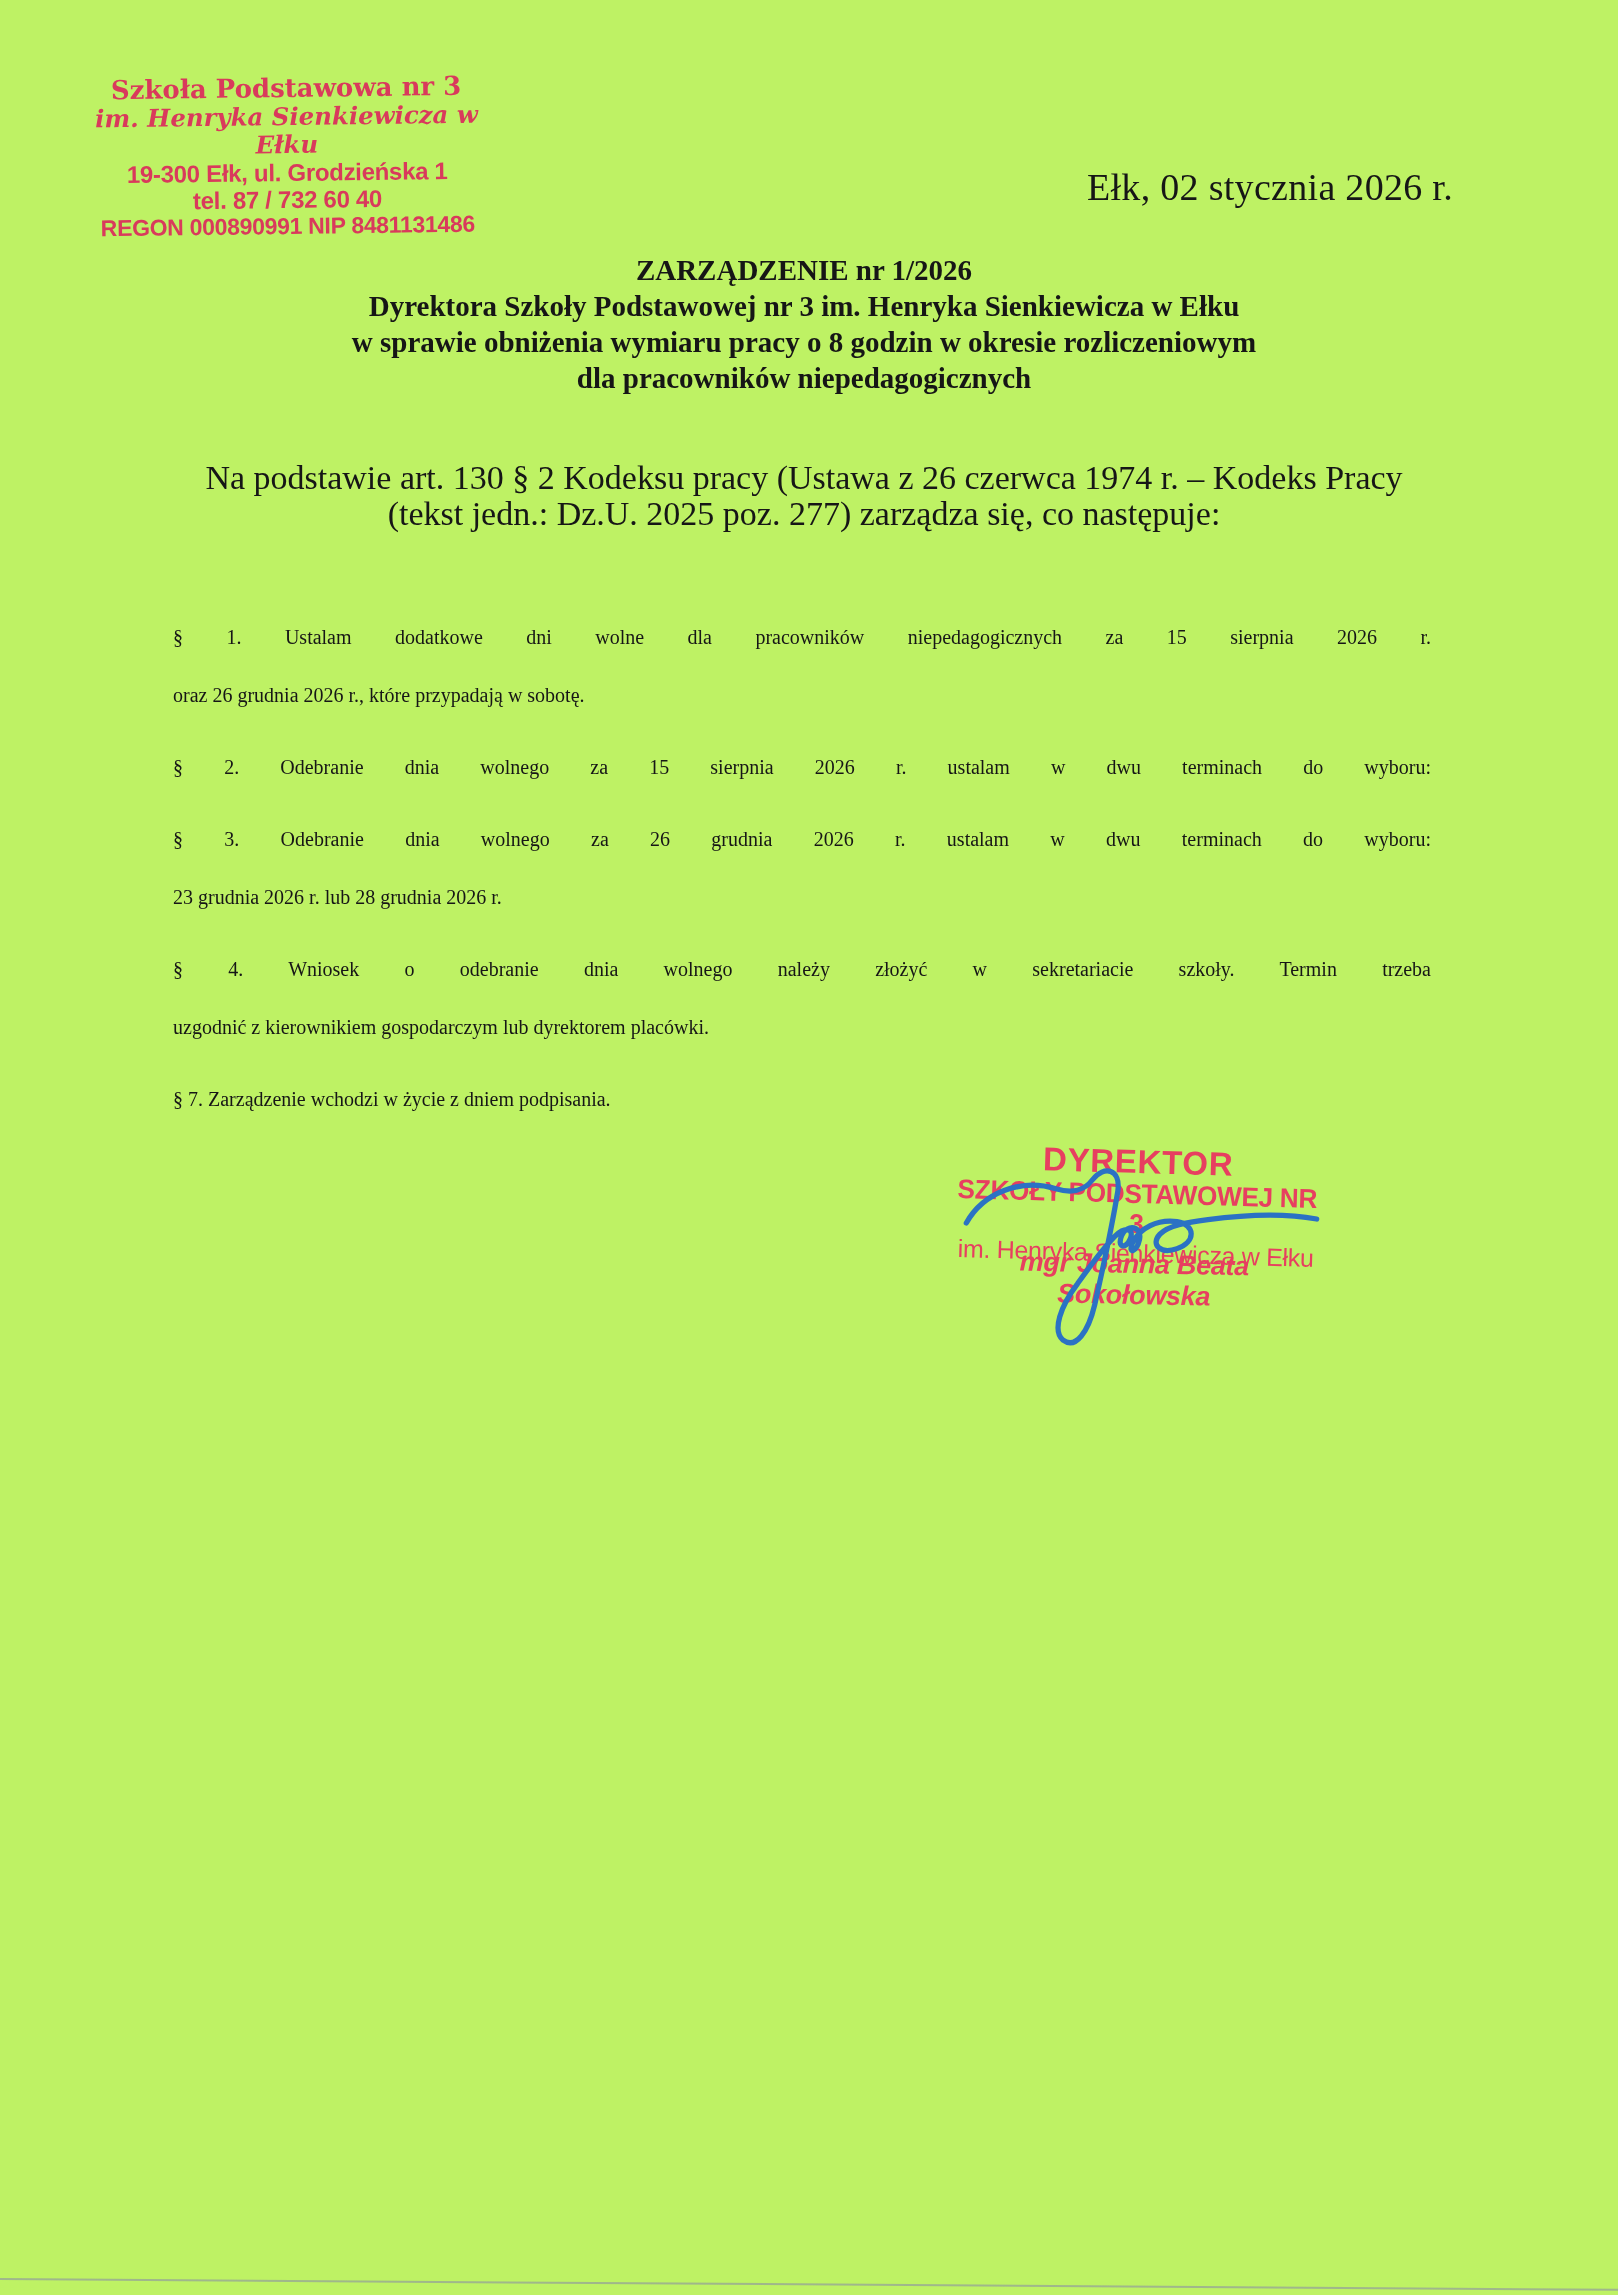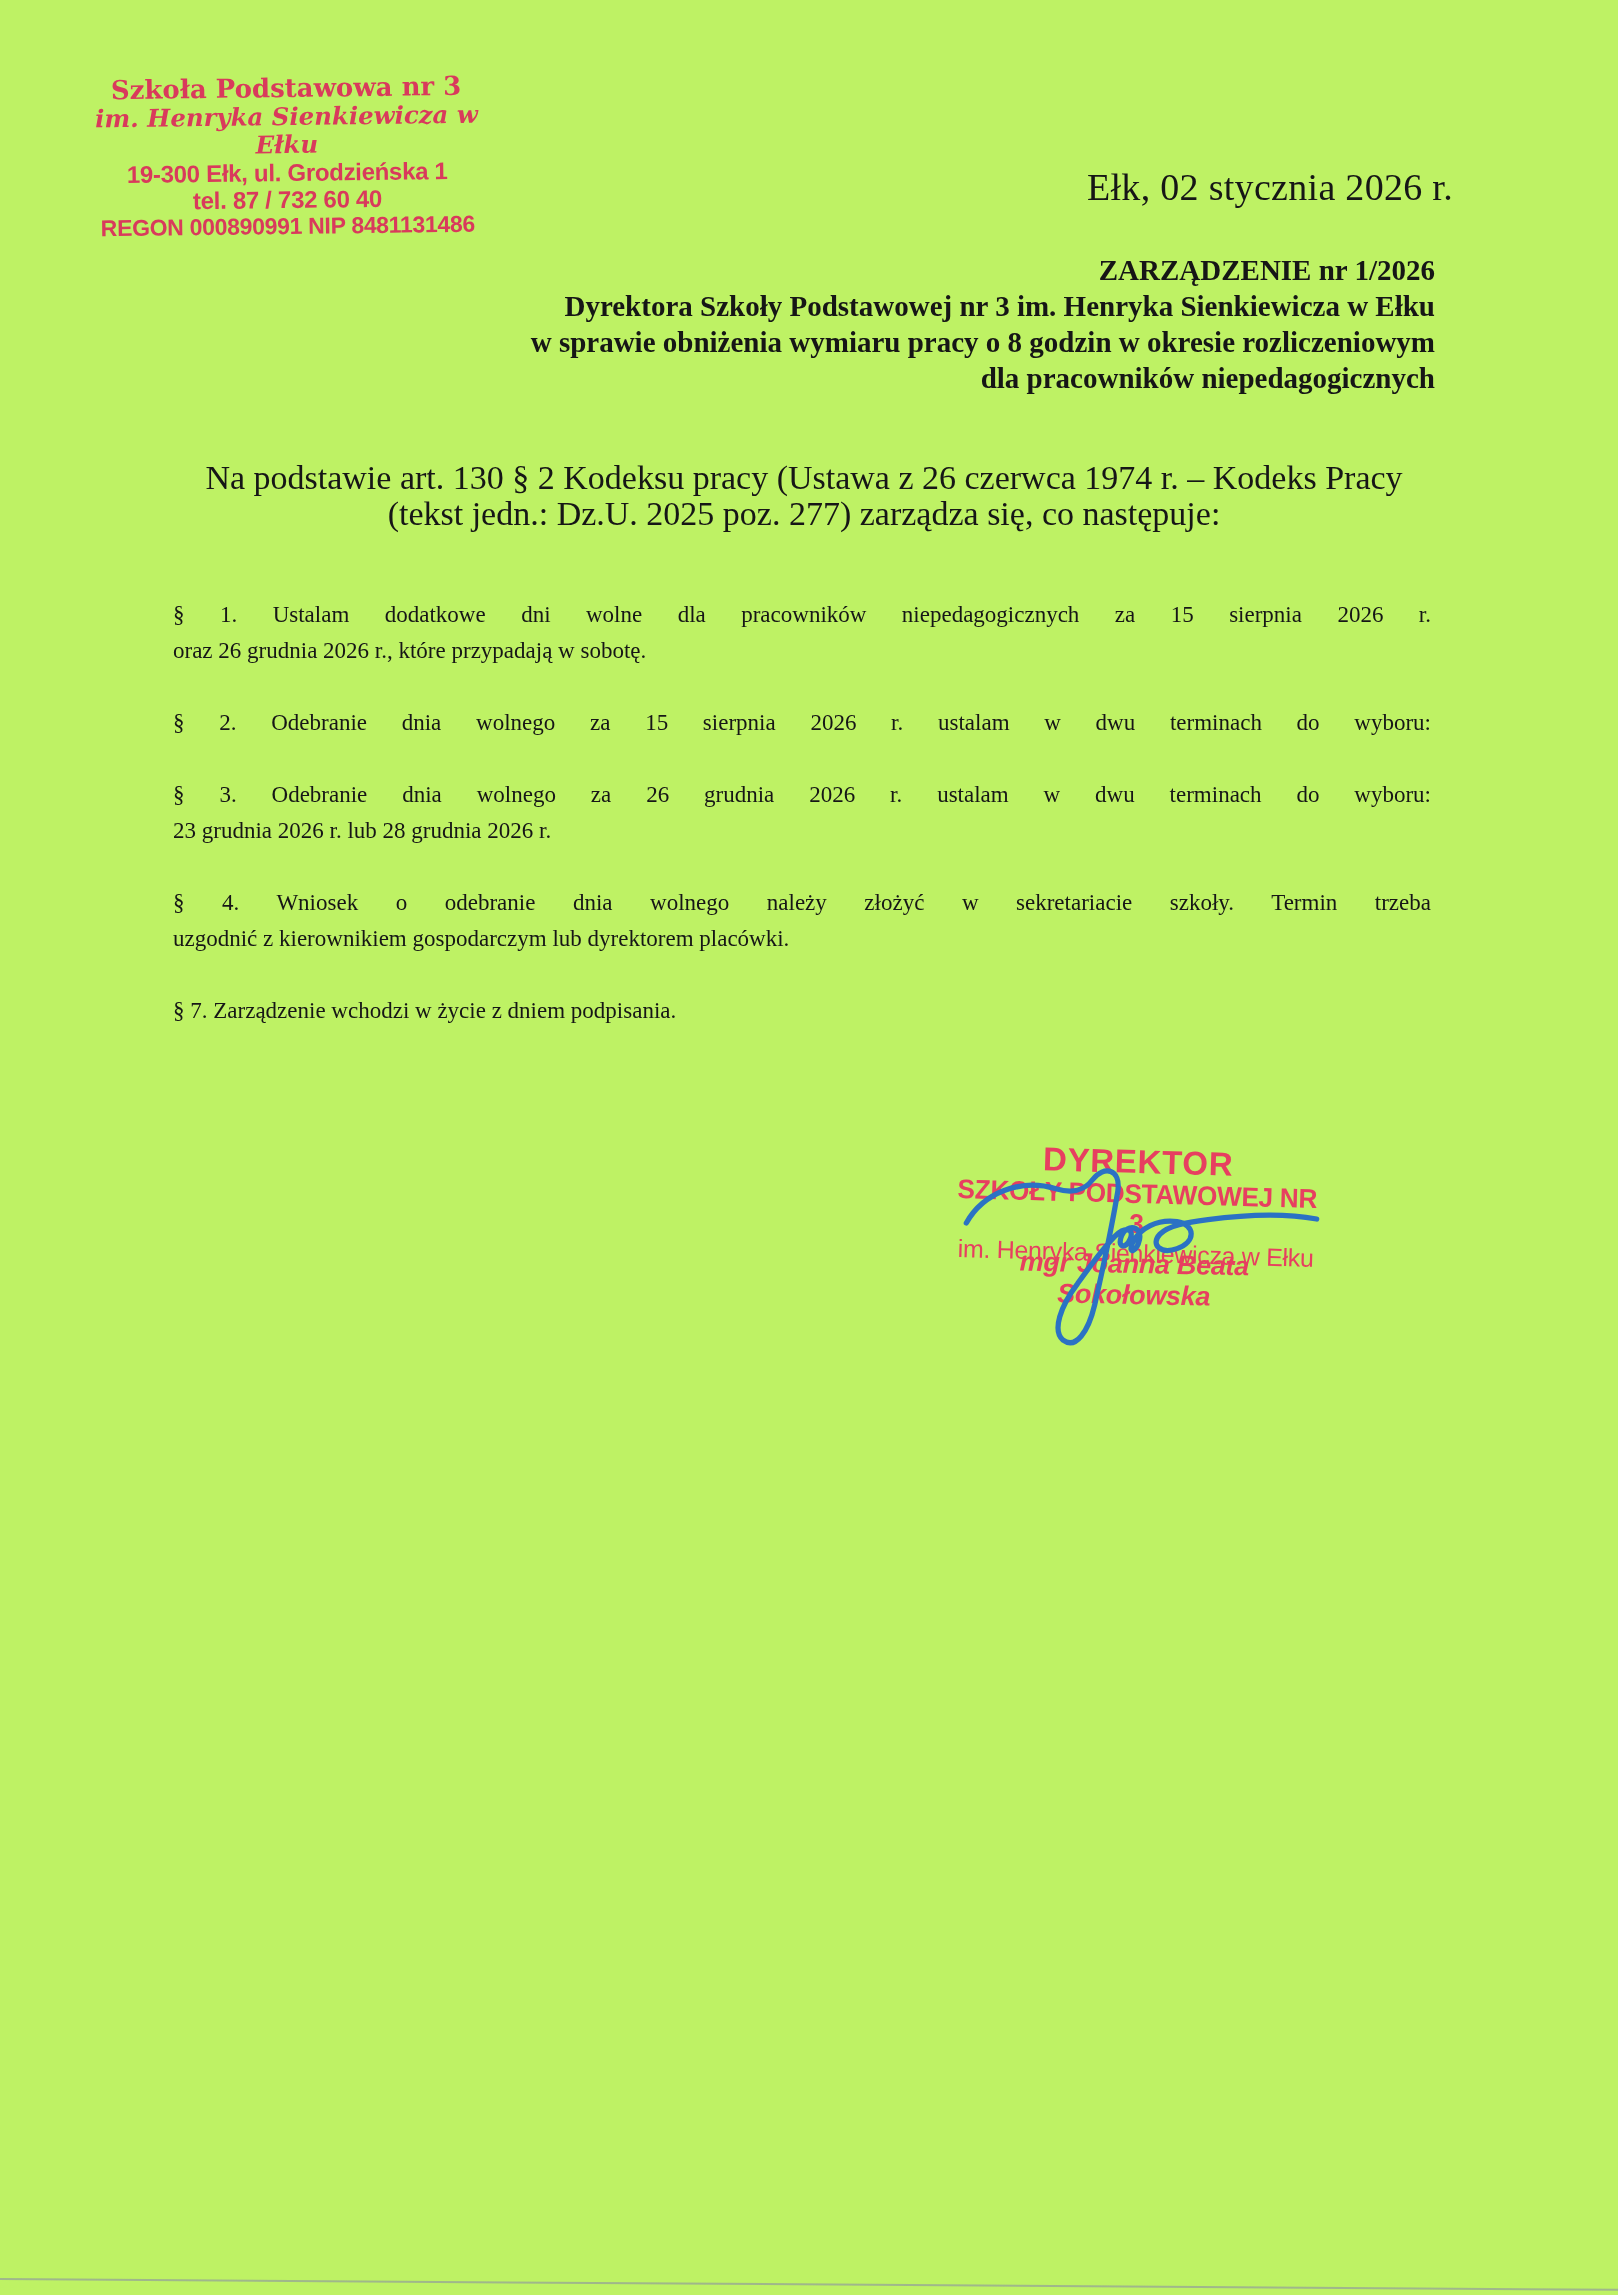--- a/index.html
+++ b/index.html
@@ -31,35 +31,35 @@
   .date-line {
     position: absolute; left: 1087px; top: 165px;
     font-size: 38px; letter-spacing: 0.3px;
   }
 
   
   .title-block {
     position: absolute; left: 173px; top: 252px; width: 1262px;
     text-align: center; font-weight: bold;
   }
-  .title-block div { font-size: 29px; line-height: 36px; text-align: right; }
+  .title-block div { font-size: 29px; line-height: 36px; }
 
   
   .preamble {
     position: absolute; left: 173px; top: 460px; width: 1262px;
     text-align: center;
   }
   .preamble div { font-size: 34px; line-height: 36px; }
 
   
   .body-text {
     position: absolute; left: 173px; top: 597px; width: 1258px;
   }
   .para { margin-bottom: 36px; }
-  .para div { font-size: 23px; line-height: 36px; }
+  .para div { font-size: 20px; line-height: 36px; margin-top: 22px; }
   .jline { text-align: justify; text-align-last: justify; }
   .lline { text-align: left; }
 
   
   .sig-stamp {
     position: absolute; left: 949px; top: 1145px; width: 376px;
     text-align: center; color: #e73f60;
     font-family: "Liberation Sans", sans-serif;
     transform: rotate(1.6deg);
   }

